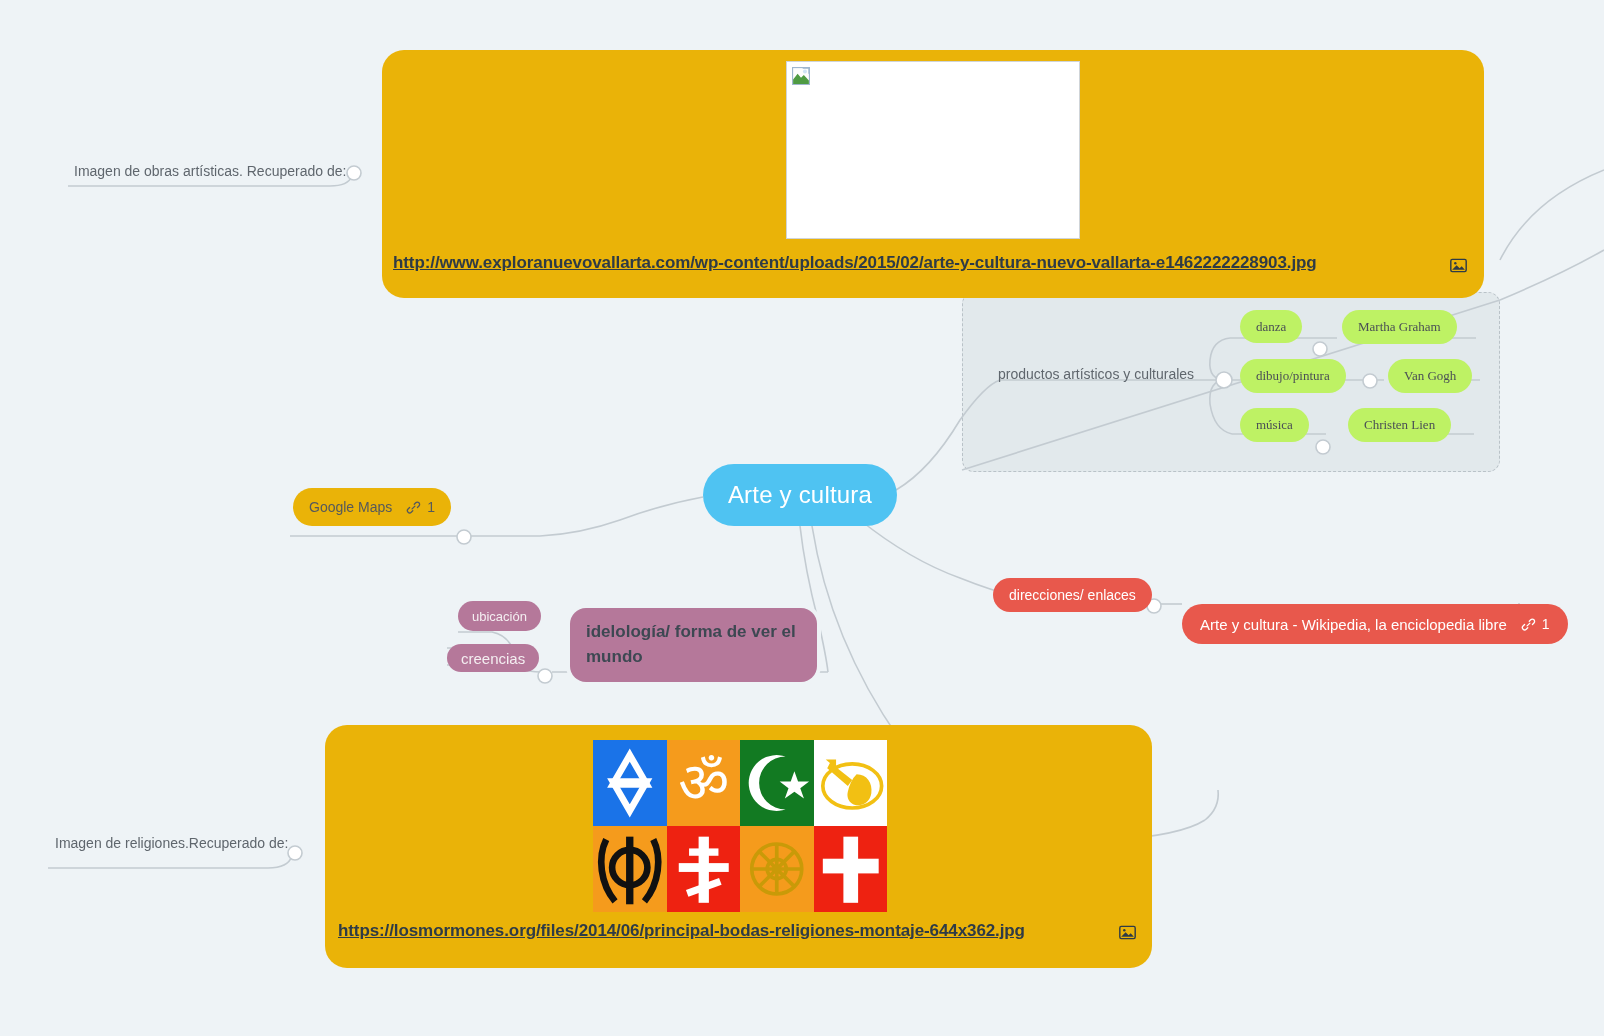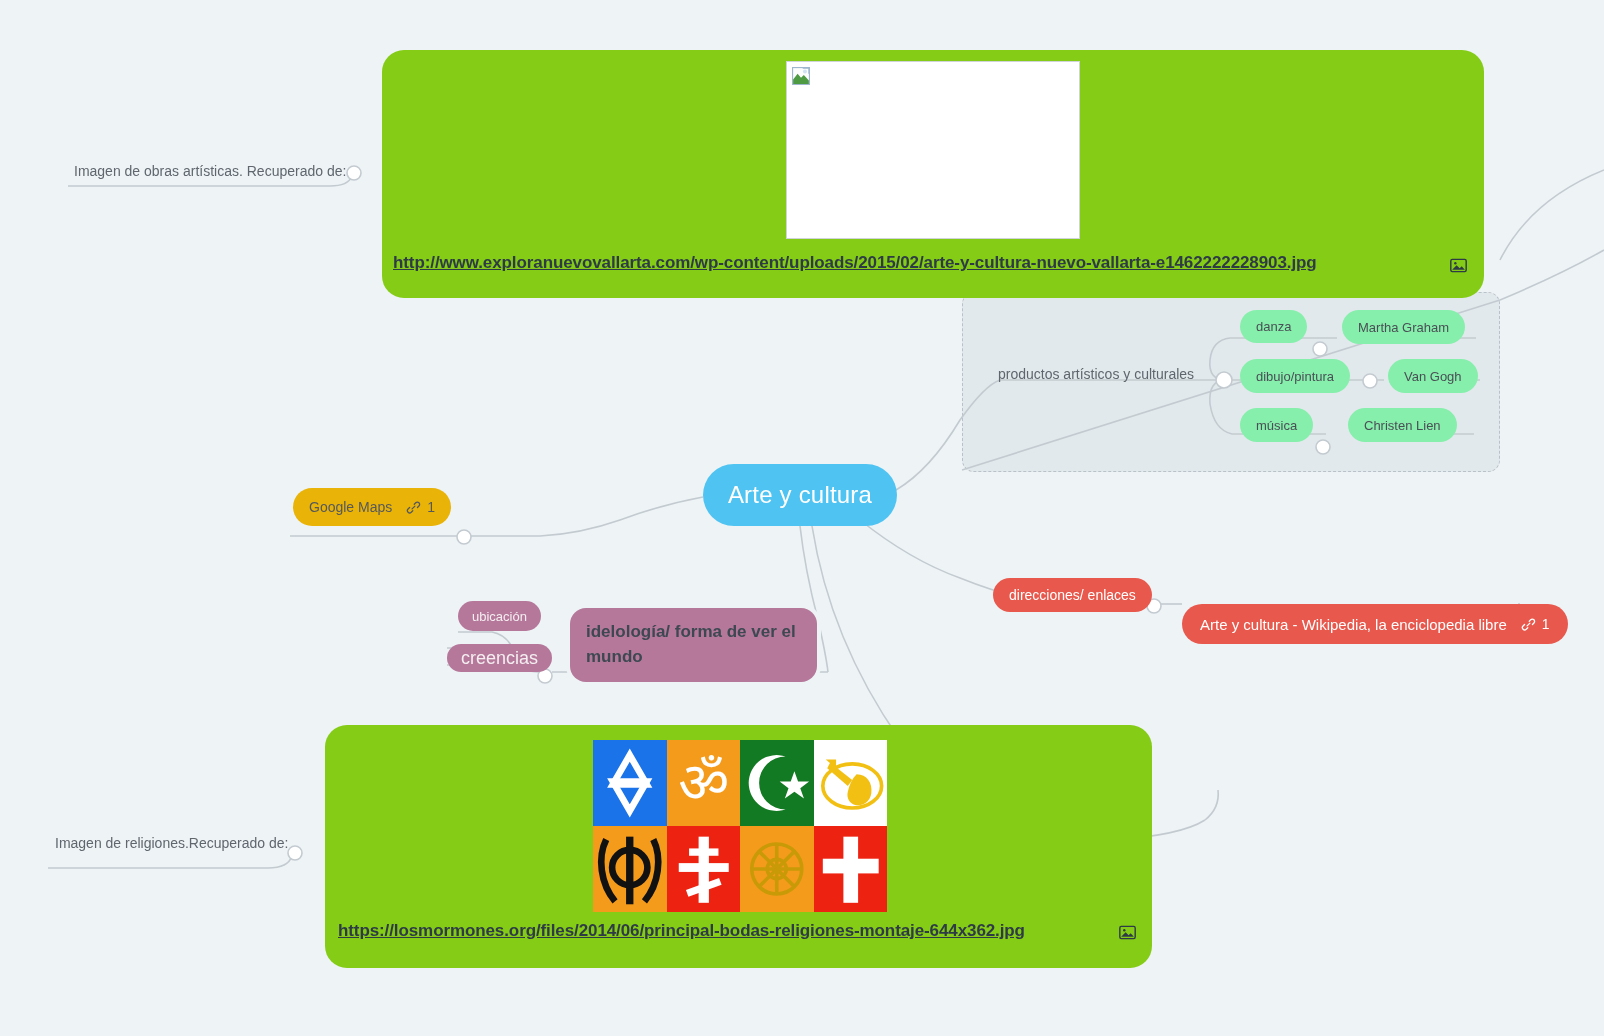--- a/index.html
+++ b/index.html
@@ -68,37 +68,37 @@
     display: flex; align-items: center;
     white-space: normal;
   }
   .n-religion {
     left: 458px; top: 601px; height: 30px;
     font-size: 13px; color: #f4eef1;
     border-radius: 15px; padding: 0 14px;
   }
   .n-creencias {
     left: 447px; top: 644px; height: 28px;
-    font-size: 18px; color: #f4eef1;
+    font-size: 15px; color: #f4eef1;
     border-radius: 14px; padding: 0 14px;
   }
 
   
   .red { background: #e8584c; color: #ffffff; }
   .n-direcciones {
     left: 993px; top: 578px; height: 34px;
     font-size: 14px; border-radius: 17px; padding: 16px 16px;
   }
   .n-wikipedia {
     left: 1182px; top: 604px; height: 40px;
     font-size: 15px; border-radius: 23px; padding: 0 18px;
   }
 
   
-  .yellow { background: #86efac; color: #4a4f55; }
+  .yellow { background: #bef264; color: #4a4f55; font-family: Liberation Serif, serif; }
   .n-danza      { left: 1240px; top: 310px; height: 33px; font-size: 13px; border-radius: 17px; padding: 0 16px; }
   .n-dibujo     { left: 1240px; top: 359px; height: 34px; font-size: 13px; border-radius: 17px; padding: 0 16px; }
   .n-musica     { left: 1240px; top: 408px; height: 34px; font-size: 13px; border-radius: 17px; padding: 0 16px; }
   .n-martha     { left: 1342px; top: 310px; height: 34px; font-size: 13px; border-radius: 17px; padding: 0 16px; }
   .n-vangogh    { left: 1388px; top: 359px; height: 34px; font-size: 13px; border-radius: 17px; padding: 0 16px; }
   .n-christen   { left: 1348px; top: 408px; height: 34px; font-size: 13px; border-radius: 17px; padding: 0 16px; }
 
   
   .plain {
     position: absolute;
@@ -116,21 +116,21 @@
     left: 962px; top: 292px;
     width: 538px; height: 180px;
     border: 1.5px dashed #b9c2c8;
     border-radius: 12px;
     background: rgba(222,228,231,0.72);
   }
 
   
   .card {
     position: absolute;
-    background: #84cc16;
+    background: #eab308;
     border-radius: 22px;
   }
   .card-top { left: 382px; top: 50px; width: 1102px; height: 248px; }
   .card-bottom { left: 325px; top: 725px; width: 827px; height: 243px; }
 
   .broken-img {
     position: absolute;
     left: 404px; top: 11px;
     width: 294px; height: 178px;
     border: 1px solid #cfd4d8;

